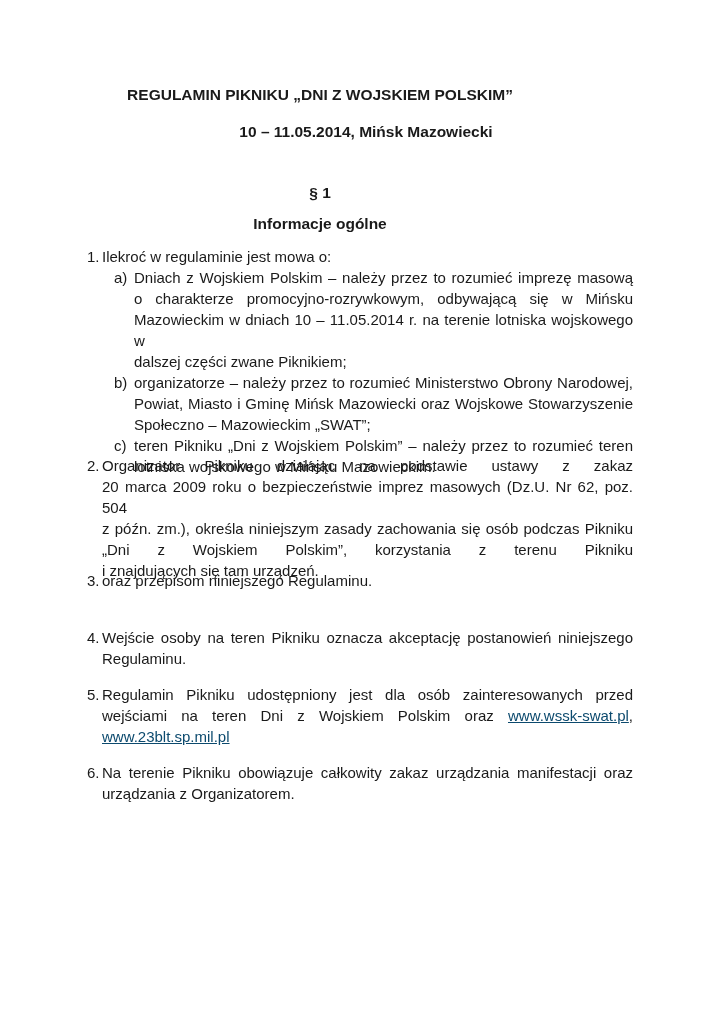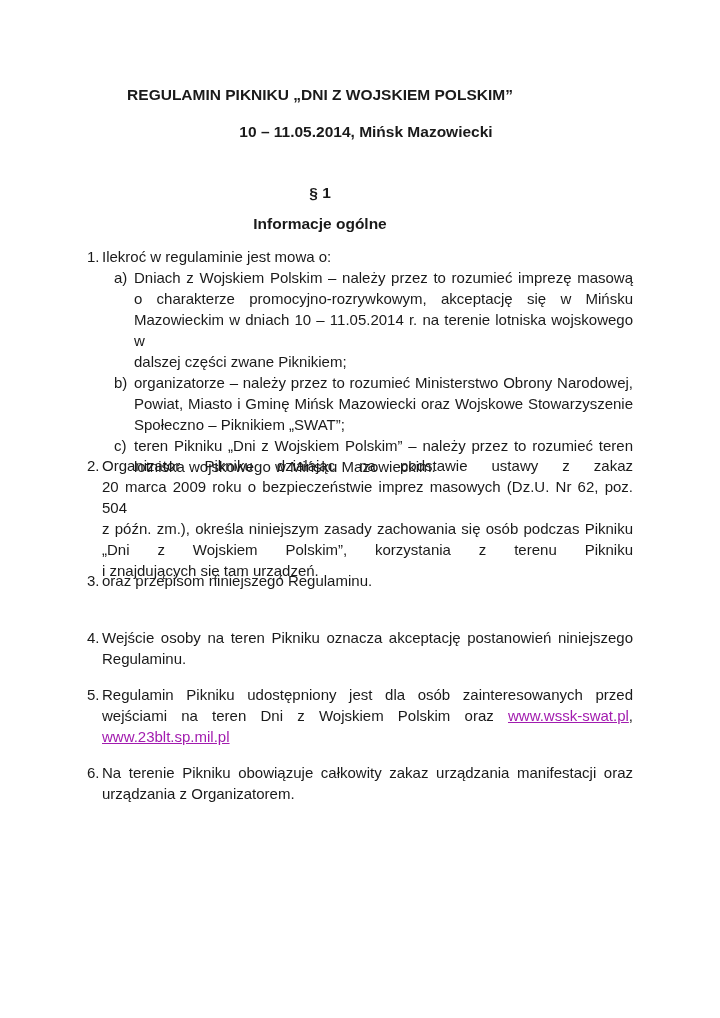--- a/index.html
+++ b/index.html
@@ -6,46 +6,46 @@
     body { width: 720px; height: 1018px; position: relative; overflow: hidden;
       font-family: "Liberation Sans", sans-serif; color: #1a1a1a; font-size: 15px; }
     .title { position: absolute; left: 0; width: 640px; text-align: center; font-weight: bold; font-size: 15.5px; }
     .p { position: absolute; left: 87px; width: 546px; line-height: 21px; }
     .num { position: absolute; left: 0; width: 24px; }
     .txt { margin-left: 15px; text-align: justify; }
     .sub { position: relative; margin-left: 27px; padding-left: 20px; text-align: justify; }
     .sub .lbl { position: absolute; left: 0; }
     .line { display: block; text-align: justify; text-align-last: justify; }
     .line.last { text-align-last: left; }
-    a { color: #a21caf; text-decoration: underline; }
+    a { color: #0c4a6e; text-decoration: underline; }
   </style>
 </head>
 <body>
 
 <div>
   <div class="title" style="top:86px;">REGULAMIN PIKNIKU „DNI Z WOJSKIEM POLSKIM”</div>
   <div class="title" style="top:123px;padding-left:46px;">10 – 11.05.2014, Mińsk Mazowiecki</div>
   <div class="title" style="top:184px;">§ 1</div>
   <div class="title" style="top:215px;">Informacje ogólne</div>
 
   <div class="p" style="top:246px;">
     <span class="num">1.</span>
     <div class="txt">Ilekroć w regulaminie jest mowa o:</div>
     <div class="sub">
       <span class="lbl">a)</span>
       <span class="line">Dniach z Wojskiem Polskim – należy przez to rozumieć imprezę masową</span>
-      <span class="line">o charakterze promocyjno-rozrywkowym, akceptację się w Mińsku</span>
+      <span class="line">o charakterze promocyjno-rozrywkowym, odbywającą się w Mińsku</span>
       <span class="line">Mazowieckim w dniach 10 – 11.05.2014 r. na terenie lotniska wojskowego w</span>
       <span class="line last">dalszej części zwane Piknikiem;</span>
     </div>
     <div class="sub">
       <span class="lbl">b)</span>
       <span class="line">organizatorze – należy przez to rozumieć Ministerstwo Obrony Narodowej,</span>
       <span class="line">Powiat, Miasto i Gminę Mińsk Mazowiecki oraz Wojskowe Stowarzyszenie</span>
-      <span class="line last">Społeczno – Piknikiem „SWAT”;</span>
+      <span class="line last">Społeczno – Mazowieckim „SWAT”;</span>
     </div>
     <div class="sub">
       <span class="lbl">c)</span>
       <span class="line">teren Pikniku „Dni z Wojskiem Polskim” – należy przez to rozumieć teren</span>
       <span class="line last">lotniska wojskowego w Mińsku Mazowieckim.</span>
     </div>
   </div>
 
   <div class="p" style="top:455px;">
     <span class="num">2.</span>

